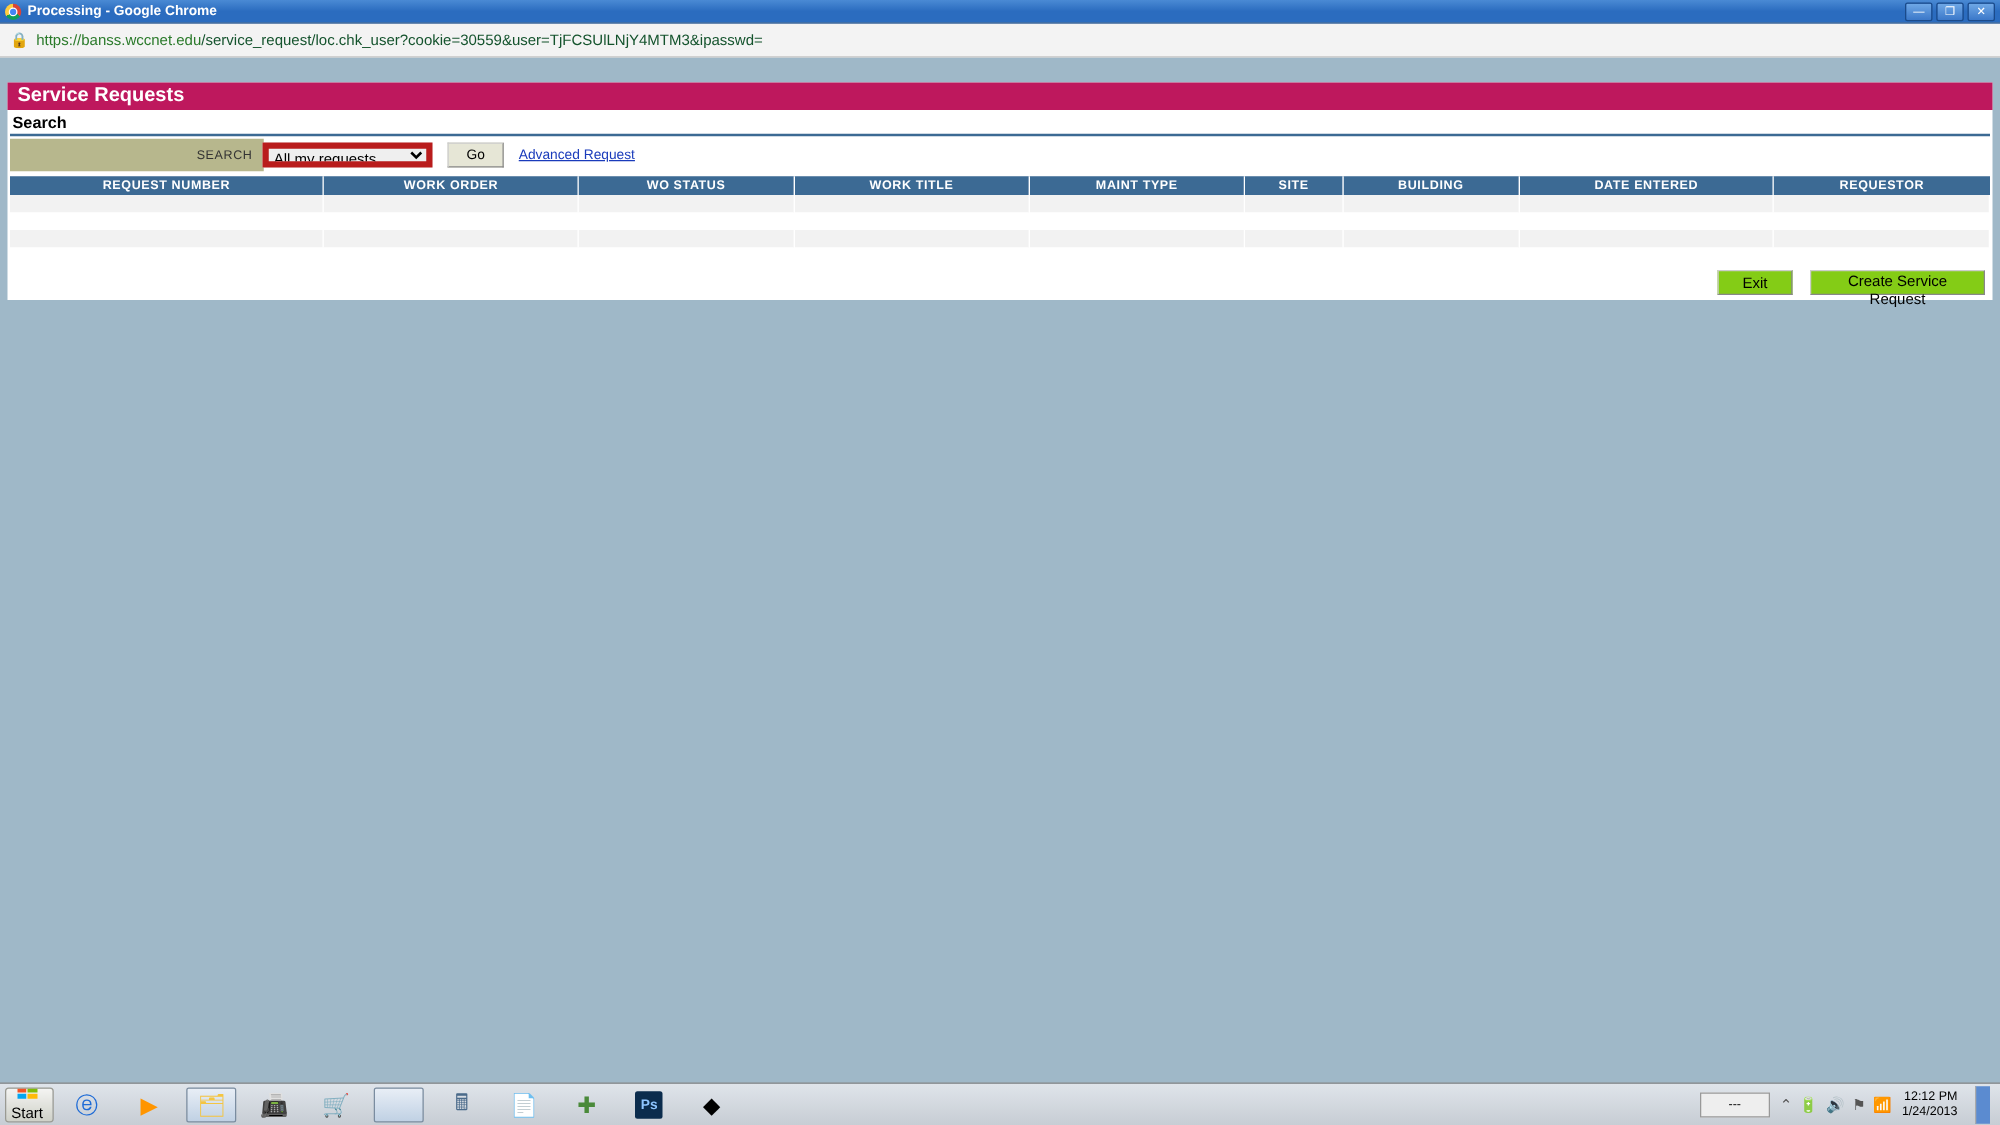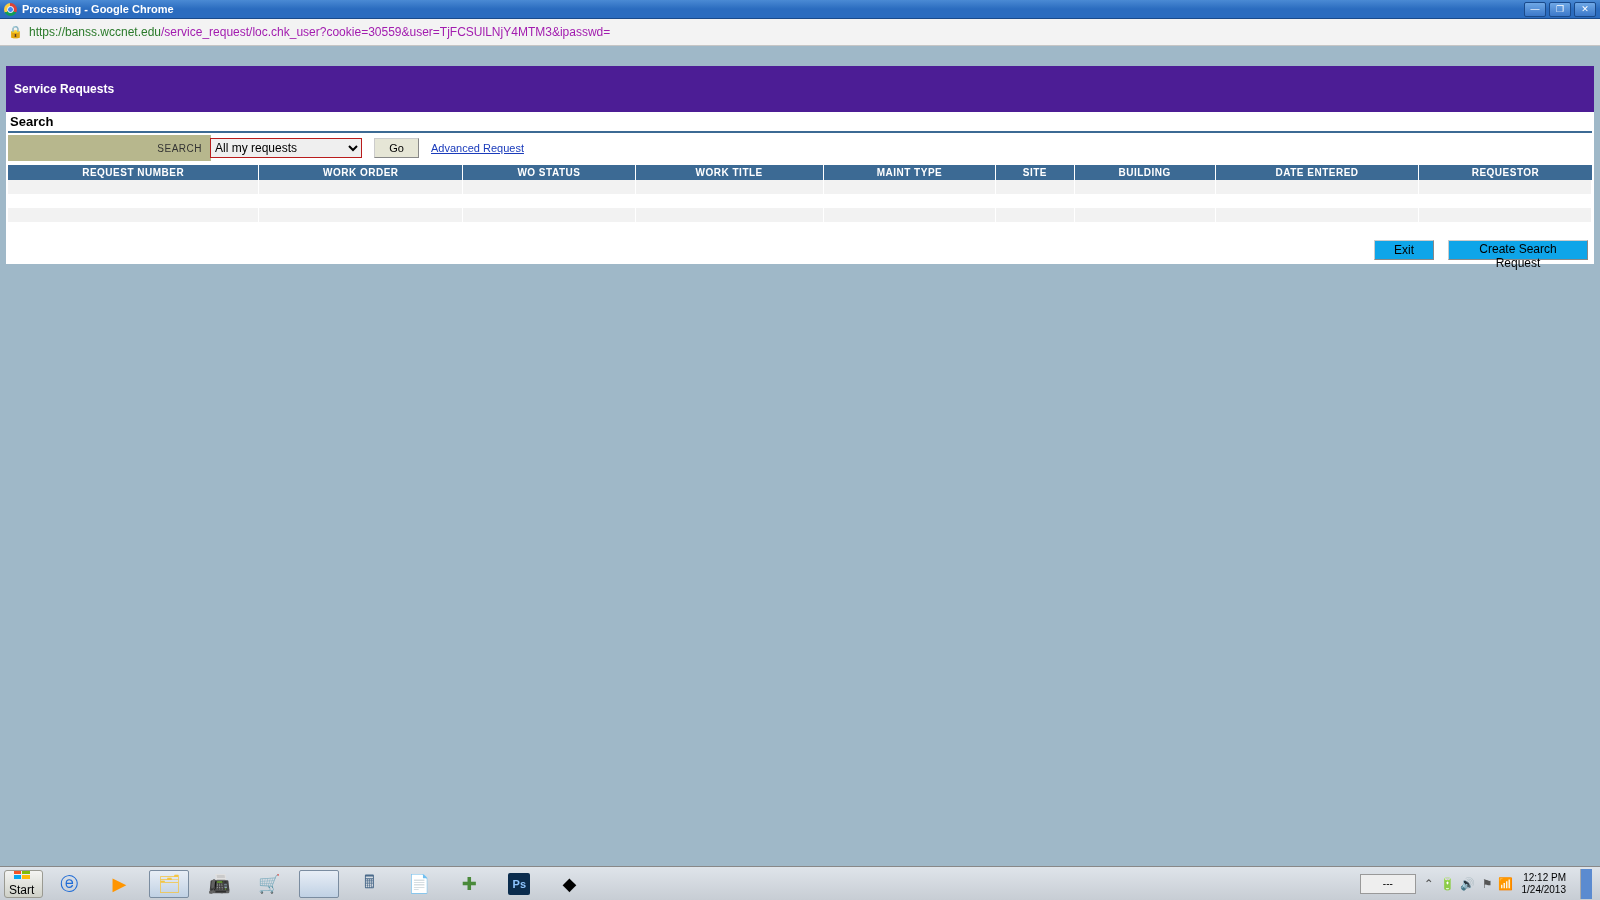--- a/index.html
+++ b/index.html
@@ -41,34 +41,34 @@
   color:#fff; font-size:9px; display:flex; align-items:center; justify-content:center;
 }
 
 .addressbar {
   height: 27px; background:#f3f3f3; border-bottom:1px solid #c5c5c5;
   display:flex; align-items:center; padding:0 8px; gap:6px;
 }
 .lock-icon { color:#4caf50; font-size:12px; }
 .url { font-size:12px; }
 .url .secure { color:#2a7a2a; }
-.url .rest { color:#a21caf; }
+.url .rest { color:#14532d; }
 
 
 .page { background:#9fb8c8; padding:0; }
 .panel {
   margin:20px 6px 0 6px;
   background:#fff;
 }
 .panel-header {
-  background:#4c1d95;
+  background:#be185d;
   color:#fff;
   font-weight:bold;
-  font-size:12px;
-  padding:16px 8px;
+  font-size:16px;
+  padding:2px 8px;
 }
 .section-title {
   font-weight:bold; font-size:13px; padding:2px 2px 2px 2px; color:#000;
   border-bottom:2px solid #3c6a94; margin:0 2px 0 2px;
 }
 .search-row {
   background:#b7b78d;
   height:26px;
   display:flex; align-items:center;
   margin:2px 1350px 2px 2px;
@@ -100,21 +100,21 @@
   height:14px; border-right:1px solid #fff; padding:0 4px;
 }
 .results-table tbody tr:nth-child(odd) td { background:#f2f2f2; }
 .results-table tbody tr:nth-child(even) td { background:#fff; }
 
 .bottom-buttons {
   display:flex; justify-content:flex-end; gap:14px;
   padding:4px 6px 4px 4px;
 }
 .action-btn {
-  background:#0ea5e9; border:1px solid #888; border-top-color:#ccc; border-left-color:#ccc;
+  background:#84cc16; border:1px solid #888; border-top-color:#ccc; border-left-color:#ccc;
   font-size:12px; padding:1px 10px; height:20px;
 }
 .action-btn.exit { width:60px; }
 .action-btn.create { width:140px; }
 
 
 .taskbar {
   position:absolute; bottom:0; left:0; right:0; height:34px;
   background:linear-gradient(to bottom,#dfe4ea 0%,#c7cdd4 100%);
   border-top:1px solid #888;
@@ -184,21 +184,21 @@
 <div class="page">
   <div class="panel">
     <div class="panel-header">Service Requests</div>
 
     <div class="section-title">Search</div>
 
     <div style="display:flex;align-items:center;">
       <div class="search-row" style="flex:0 0 auto;margin-right:0;">
         <span class="search-label">SEARCH</span>
       </div>
-      <select style="height:20px;width:152px;font-size:12px;border:1px solid #b91c1c;margin-left:-1px;">
+      <select style="height:20px;width:136px;font-size:12px;border:5px solid #b91c1c;margin-left:-1px;">
         <option>All my requests</option>
       </select>
       <button class="go-btn">Go</button>
       <a href="#" class="adv-link">Advanced Request</a>
     </div>
 
 
     <table class="results-table">
       <colgroup>
         <col class="col-req">
@@ -267,21 +267,21 @@
             <td></td>
             <td></td>
             <td></td>
             <td></td>
           </tr>
       </tbody>
     </table>
 
     <div class="bottom-buttons">
       <button class="action-btn exit">Exit</button>
-      <button class="action-btn create">Create Search Request</button>
+      <button class="action-btn create">Create Service Request</button>
     </div>
   </div>
 </div>
 
 <div class="taskbar">
   <button class="start-btn">
     <span class="win-flag">
         <span></span>
         <span></span>
         <span></span>

